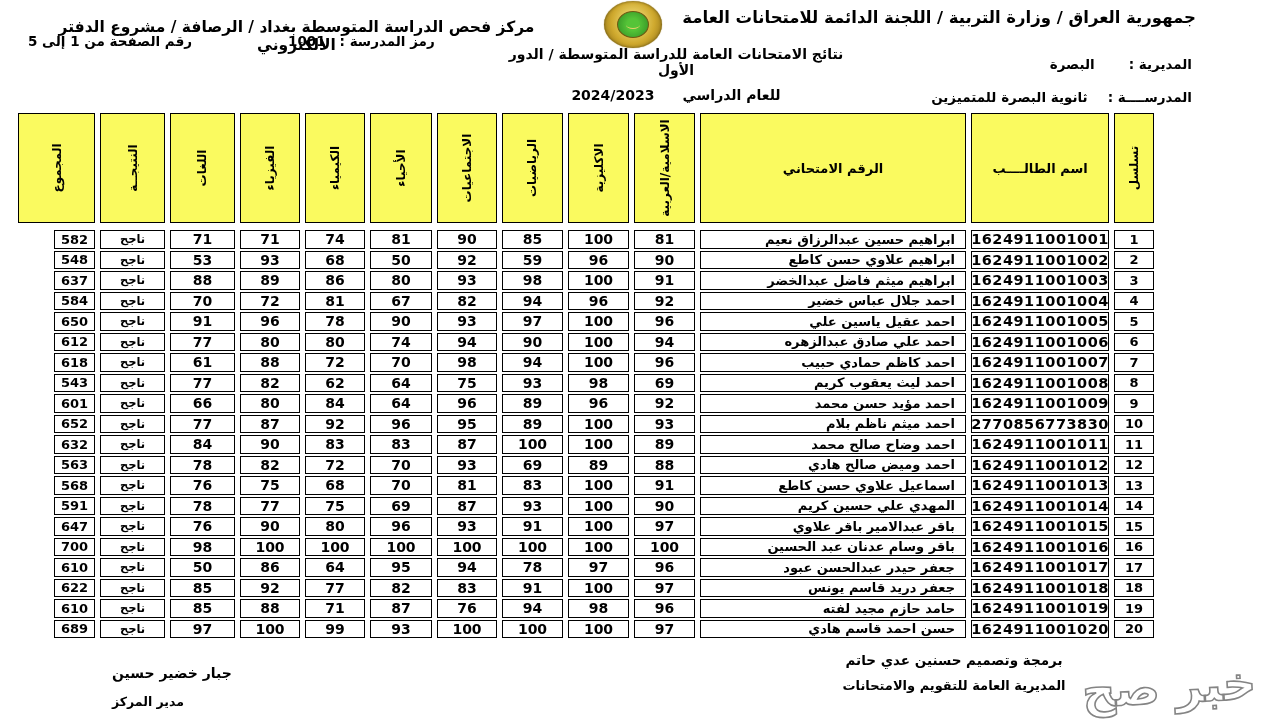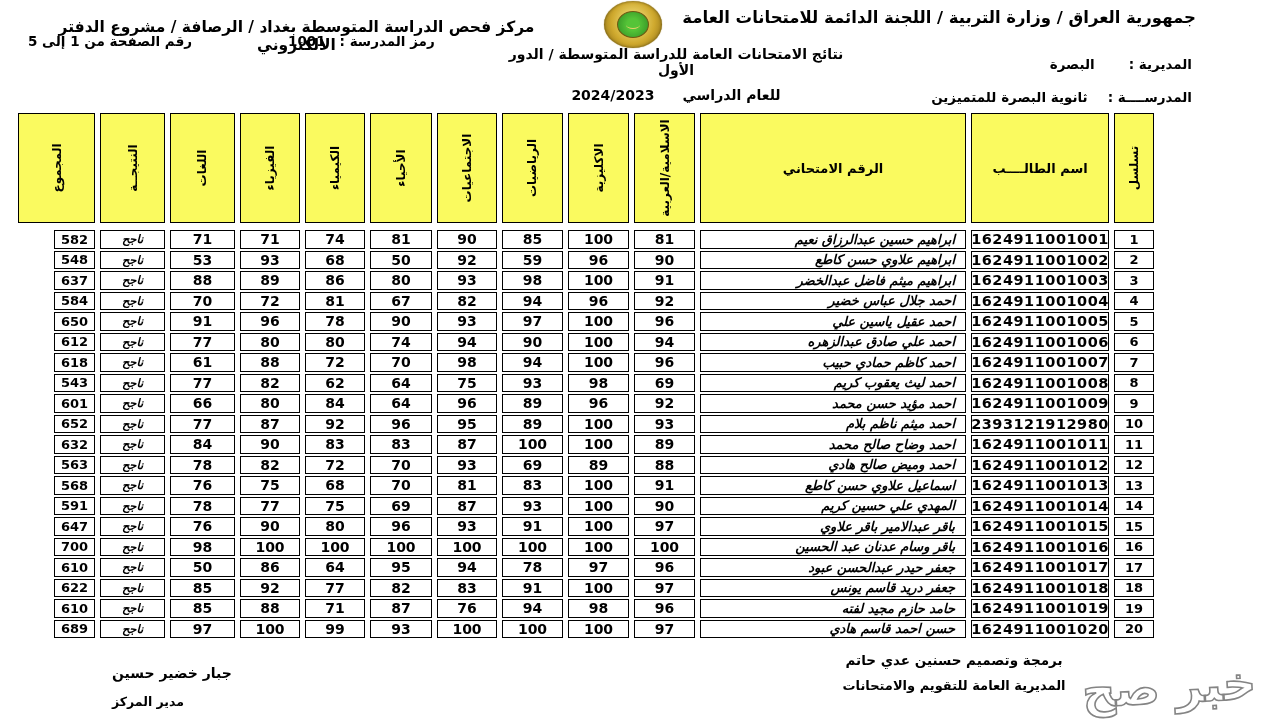--- a/index.html
+++ b/index.html
@@ -45,23 +45,23 @@
   #header-grid { margin-bottom:7px; }
   #body-grid { row-gap:2px; grid-auto-rows:18.5px; }
   .cell { border:1.5px solid #000; background:#fff; display:flex;
     align-items:center; justify-content:center; overflow:hidden; }
   .hcell { height:110px; background:#fafa5f; font-size:12.5px; }
   .rot { transform:rotate(-90deg); white-space:nowrap; font-size:12px; }
   .hname { font-size:13px; letter-spacing:.5px; }
   .c-serial { font-size:13px; }
   .c-exam { font-size:14.5px; letter-spacing:.5px; direction:ltr; }
   .c-name { justify-content:flex-start; padding-right:10px; font-size:13px;
-    white-space:nowrap;font-style:italic; }
+    white-space:nowrap; }
   .c-score { font-size:14px; }
-  .c-result { font-size:11.5px;font-style:italic; }
+  .c-result { font-size:11.5px; }
   .c-total { font-size:13px;margin-left:36px; }
 
   
   .footer-left { position:absolute; left:112px; top:665px; width:170px;
     text-align:left; direction:rtl; font-size:14px; }
   .footer-left .role { font-size:12.5px; margin-top:13px; }
   .footer-right { position:absolute; left:826px; top:652px; width:256px;
     text-align:center; direction:rtl; font-size:13.5px; }
   .footer-right .dept { font-size:13px; margin-top:10px; }
   .watermark { position:absolute; left:1082px; top:660px; direction:rtl;
@@ -258,21 +258,21 @@
         <div class="cell c-score">96</div>
         <div class="cell c-score">89</div>
         <div class="cell c-score">96</div>
         <div class="cell c-score">64</div>
         <div class="cell c-score">84</div>
         <div class="cell c-score">80</div>
         <div class="cell c-score">66</div>
         <div class="cell c-result">ناجح</div>
         <div class="cell c-total">601</div>
         <div class="cell c-serial">10</div>
-        <div class="cell c-exam">2393121912980</div>
+        <div class="cell c-exam">2770856773830</div>
         <div class="cell c-name">احمد ميثم ناظم بلام</div>
         <div class="cell c-score">93</div>
         <div class="cell c-score">100</div>
         <div class="cell c-score">89</div>
         <div class="cell c-score">95</div>
         <div class="cell c-score">96</div>
         <div class="cell c-score">92</div>
         <div class="cell c-score">87</div>
         <div class="cell c-score">77</div>
         <div class="cell c-result">ناجح</div>

